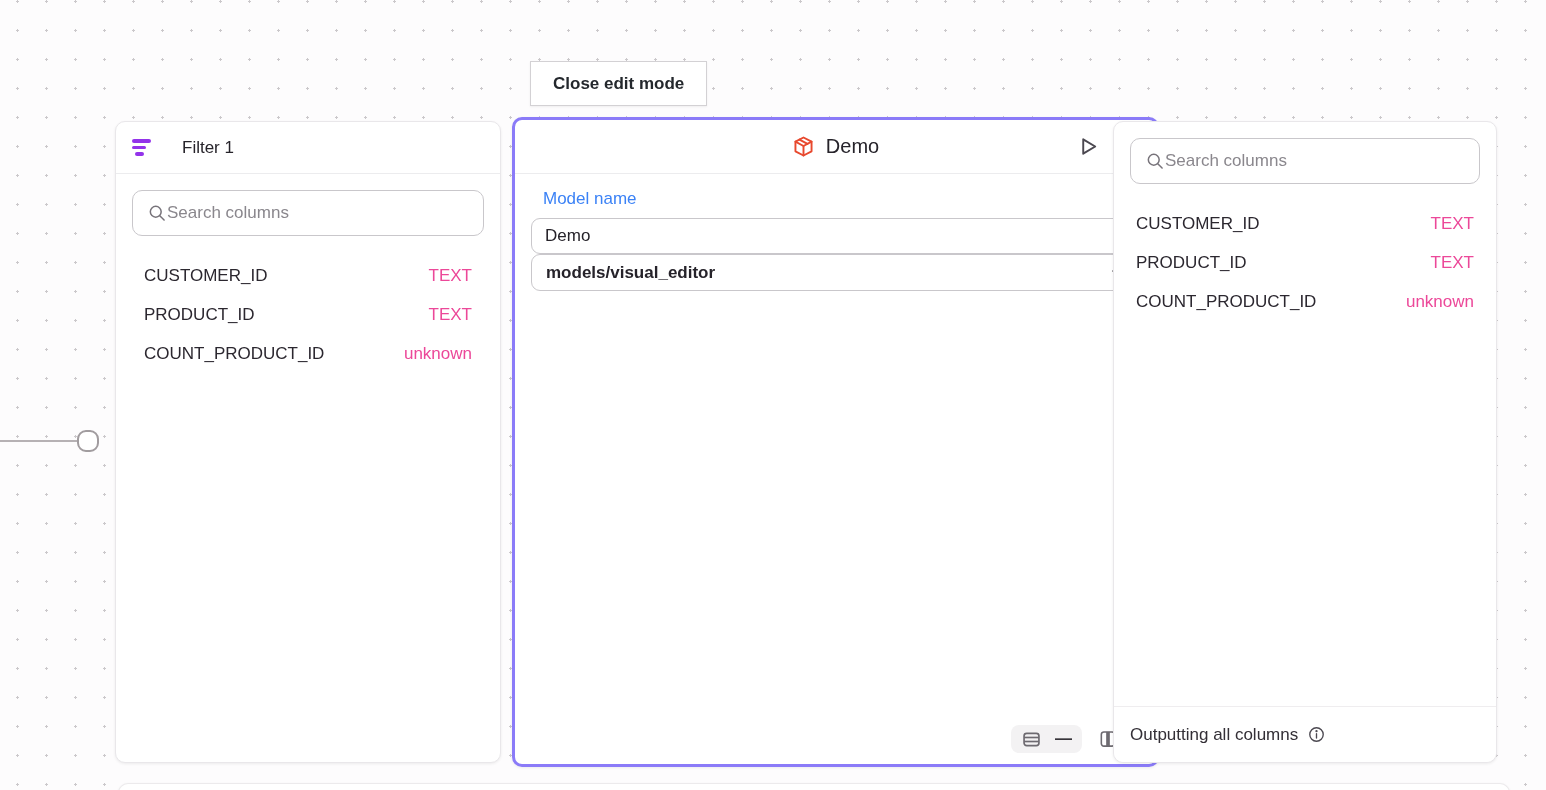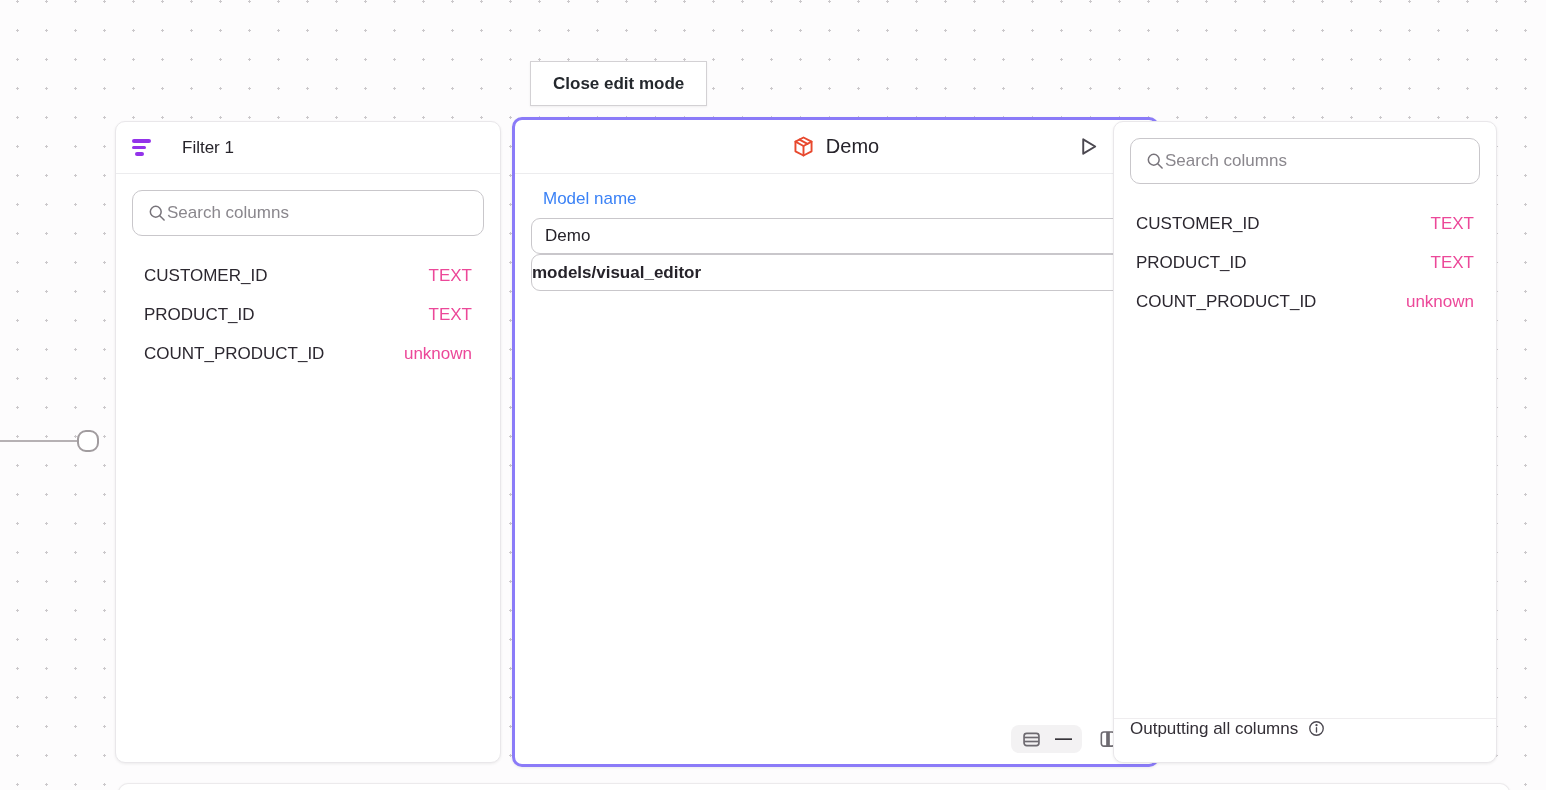--- a/index.html
+++ b/index.html
@@ -82,42 +82,42 @@
   .icon-btn { background:none; border:none; cursor:pointer; display:flex; align-items:center; padding:2px; }
 
   .mid-body { padding:0 16px; }
   .flabel { display:block; font-size:17px; font-weight:500; color:#3b82f6; margin:15px 12px 9px; }
   .txt-input {
     width:100%; height:36px; border:1px solid #c9c7cb; border-radius:9px;
     padding:0 13px; font-size:17px; font-family:"Liberation Sans", sans-serif; color:#26232a;
   }
   .select {
     width:100%; height:37px; border:1px solid #c9c7cb; border-radius:9px;
-    padding:0 0; display:flex; align-items:center; justify-content:space-between;
+    padding:0 14px; display:flex; align-items:center; justify-content:space-between;
     cursor:pointer; background:#fff;
   }
   .select .sel-val { font-size:17px; font-weight:700; color:#26232a; }
 
   .mfoot {
     position:absolute; right:16px; bottom:11px;
     display:flex; align-items:center; gap:16px;
   }
   .pill {
     display:flex; align-items:center; gap:13px; height:28px; padding:0 10px;
     background:#f3f2f3; border-radius:8px; cursor:pointer;
   }
   .rowcount { font-size:17px; font-weight:600; color:#37343a; }
   .colgroup { display:flex; align-items:center; gap:12px; }
   .colcount { font-size:18px; color:#5c5961; }
 
   
   .right .phead { justify-content:flex-start; }
   .ofoot {
-    position:absolute; left:0; right:0; bottom:0; height:44px;
-    border-top:1px solid #efedef; display:flex; gap:9px;
+    position:absolute; left:0; right:0; bottom:0; height:56px;
+    border-top:1px solid #efedef; display:flex; align-items:center; gap:9px;
     padding:0 16px; font-size:17px; color:#332f36;
     border-radius:0 0 10px 10px; background:#fff;
   }
 
   
   .bottom-panel {
     position:absolute; left:118px; top:783px; width:1392px; height:30px;
     background:#fff; border:1px solid #eceaec; border-bottom:none;
     border-radius:10px 10px 0 0; box-shadow:0 1px 3px rgba(16,16,20,.07);
   }

